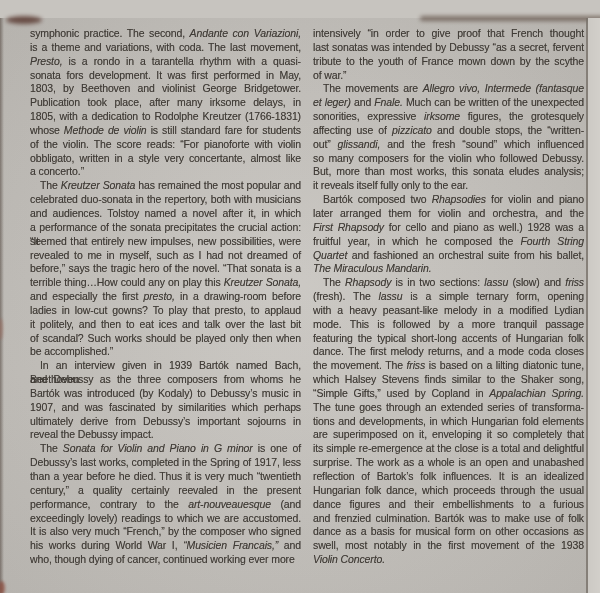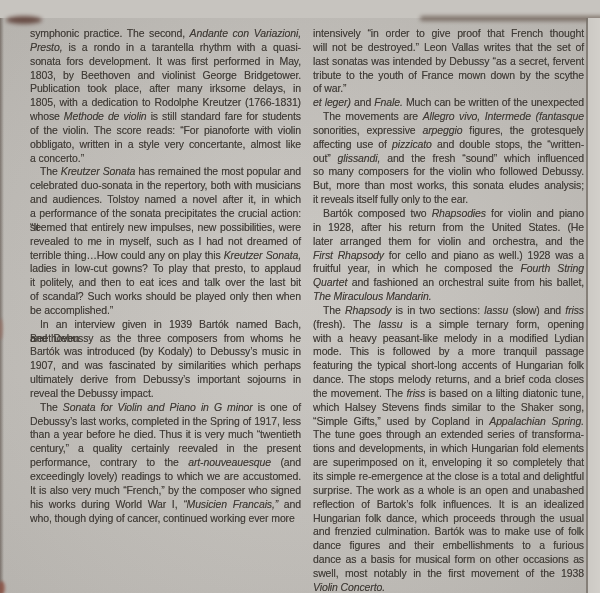--- a/index.html
+++ b/index.html
@@ -82,38 +82,41 @@
   }
 </style>
 </head>
 <body>
 
 <div class="page">
   <div class="text-area">
     <div class="column">
         <div class="para">
           <div class="line">symphonic practice. The second, <i>Andante con Variazioni,</i></div>
+          <div class="line">is a theme and variations, with coda. The last movement,</div>
           <div class="line"><i>Presto,</i> is a rondo in a tarantella rhythm with a quasi-</div>
           <div class="line">sonata fors development. It was first performed in May,</div>
           <div class="line">1803, by Beethoven and violinist George Bridgetower.</div>
           <div class="line">Publication took place, after many irksome delays, in</div>
           <div class="line">1805, with a dedication to Rodolphe Kreutzer (1766-1831)</div>
           <div class="line">whose <i>Methode de violin</i> is still standard fare for students</div>
           <div class="line">of the violin. The score reads: “For pianoforte with violin</div>
           <div class="line">obbligato, written in a style very concertante, almost like</div>
           <div class="line last">a concerto.”</div>
         </div>
         <div class="para">
           <div class="line indent">The <i>Kreutzer Sonata</i> has remained the most popular and</div>
           <div class="line">celebrated duo-sonata in the repertory, both with musicians</div>
           <div class="line">and audiences. Tolstoy named a novel after it, in which</div>
           <div class="line">a performance of the sonata precipitates the crucial action: “It</div>
           <div class="line">seemed that entirely new impulses, new possibilities, were</div>
           <div class="line">revealed to me in myself, such as I had not dreamed of</div>
+          <div class="line">before,” says the tragic hero of the novel. “That sonata is a</div>
           <div class="line">terrible thing…How could any on play this <i>Kreutzer Sonata,</i></div>
+          <div class="line">and especially the first <i>presto,</i> in a drawing-room before</div>
           <div class="line">ladies in low-cut gowns? To play that presto, to applaud</div>
           <div class="line">it politely, and then to eat ices and talk over the last bit</div>
           <div class="line">of scandal? Such works should be played only then when</div>
           <div class="line last">be accomplished.”</div>
         </div>
         <div class="para">
           <div class="line indent">In an interview given in 1939 Bartók named Bach, Beethoven</div>
           <div class="line">and Debussy as the three composers from whoms he</div>
           <div class="line">Bartók was introduced (by Kodaly) to Debussy’s music in</div>
           <div class="line">1907, and was fascinated by similarities which perhaps</div>
@@ -128,63 +131,61 @@
           <div class="line">performance, contrary to the <i>art-nouveauesque</i> (and</div>
           <div class="line">exceedingly lovely) readings to which we are accustomed.</div>
           <div class="line">It is also very much “French,” by the composer who signed</div>
           <div class="line">his works during World War I, <i>“Musicien Francais,”</i> and</div>
           <div class="line last">who, though dying of cancer, continued working ever more</div>
         </div>
       </div>
     <div class="column">
         <div class="para">
           <div class="line">intensively “in order to give proof that French thought</div>
-          <div class="line">will not be destroyed.” Leon Vallas writes that the set of</div>
           <div class="line">last sonatas was intended by Debussy “as a secret, fervent</div>
           <div class="line">tribute to the youth of France mown down by the scythe</div>
           <div class="line last">of war.”</div>
         </div>
         <div class="para">
+          <div class="line indent">The movements are <i>Allegro vivo, Intermede (fantasque</i></div>
           <div class="line"><i>et leger)</i> and <i>Fnale.</i> Much can be written of the unexpected</div>
-          <div class="line indent">The movements are <i>Allegro vivo, Intermede (fantasque</i></div>
-          <div class="line">sonorities, expressive <i>arpeggio</i> figures, the grotesquely</div>
+          <div class="line">sonorities, expressive <i>irksome</i> figures, the grotesquely</div>
           <div class="line">affecting use of <i>pizzicato</i> and double stops, the “written-</div>
           <div class="line">out” <i>glissandi,</i> and the fresh “sound” which influenced</div>
           <div class="line">so many composers for the violin who followed Debussy.</div>
           <div class="line">But, more than most works, this sonata eludes analysis;</div>
           <div class="line last">it reveals itself fully only to the ear.</div>
         </div>
         <div class="para">
           <div class="line indent">Bartók composed two <i>Rhapsodies</i> for violin and piano</div>
-          <div class="line">in 1928, after his return from the United States. (He</div>
           <div class="line">later arranged them for violin and orchestra, and the</div>
           <div class="line"><i>First Rhapsody</i> for cello and piano as well.) 1928 was a</div>
           <div class="line">fruitful year, in which he composed the <i>Fourth String</i></div>
           <div class="line"><i>Quartet</i> and fashioned an orchestral suite from his ballet,</div>
           <div class="line last"><i>The Miraculous Mandarin.</i></div>
         </div>
         <div class="para">
           <div class="line indent">The <i>Rhapsody</i> is in two sections: <i>lassu</i> (slow) and <i>friss</i></div>
           <div class="line">(fresh). The <i>lassu</i> is a simple ternary form, opening</div>
           <div class="line">with a heavy peasant-like melody in a modified Lydian</div>
           <div class="line">mode. This is followed by a more tranquil passage</div>
           <div class="line">featuring the typical short-long accents of Hungarian folk</div>
-          <div class="line">dance. The stops melody returns, and a brief coda closes</div>
+          <div class="line">dance. The first melody returns, and a mode coda closes</div>
           <div class="line">the movement. The <i>friss</i> is based on a lilting diatonic tune,</div>
           <div class="line">which Halsey Stevens finds similar to the Shaker song,</div>
           <div class="line">“Simple Gifts,” used by Copland in <i>Appalachian Spring.</i></div>
           <div class="line">The tune goes through an extended series of transforma-</div>
           <div class="line">tions and developments, in which Hungarian fold elements</div>
           <div class="line">are superimposed on it, enveloping it so completely that</div>
           <div class="line">its simple re-emergence at the close is a total and delightful</div>
           <div class="line">surprise. The work as a whole is an open and unabashed</div>
           <div class="line">reflection of Bartok’s folk influences. It is an idealized</div>
           <div class="line">Hungarian folk dance, which proceeds through the usual</div>
+          <div class="line">dance figures and their embellishments to a furious</div>
           <div class="line">and frenzied culmination. Bartók was to make use of folk</div>
-          <div class="line">dance figures and their embellishments to a furious</div>
           <div class="line">dance as a basis for musical form on other occasions as</div>
           <div class="line">swell, most notably in the first movement of the 1938</div>
           <div class="line last"><i>Violin Concerto.</i></div>
         </div>
       </div>
   </div>
 
   <div class="edge smudge-top-left"></div>
   <div class="edge streak-top-right"></div>
   <div class="edge edge-left"></div>

